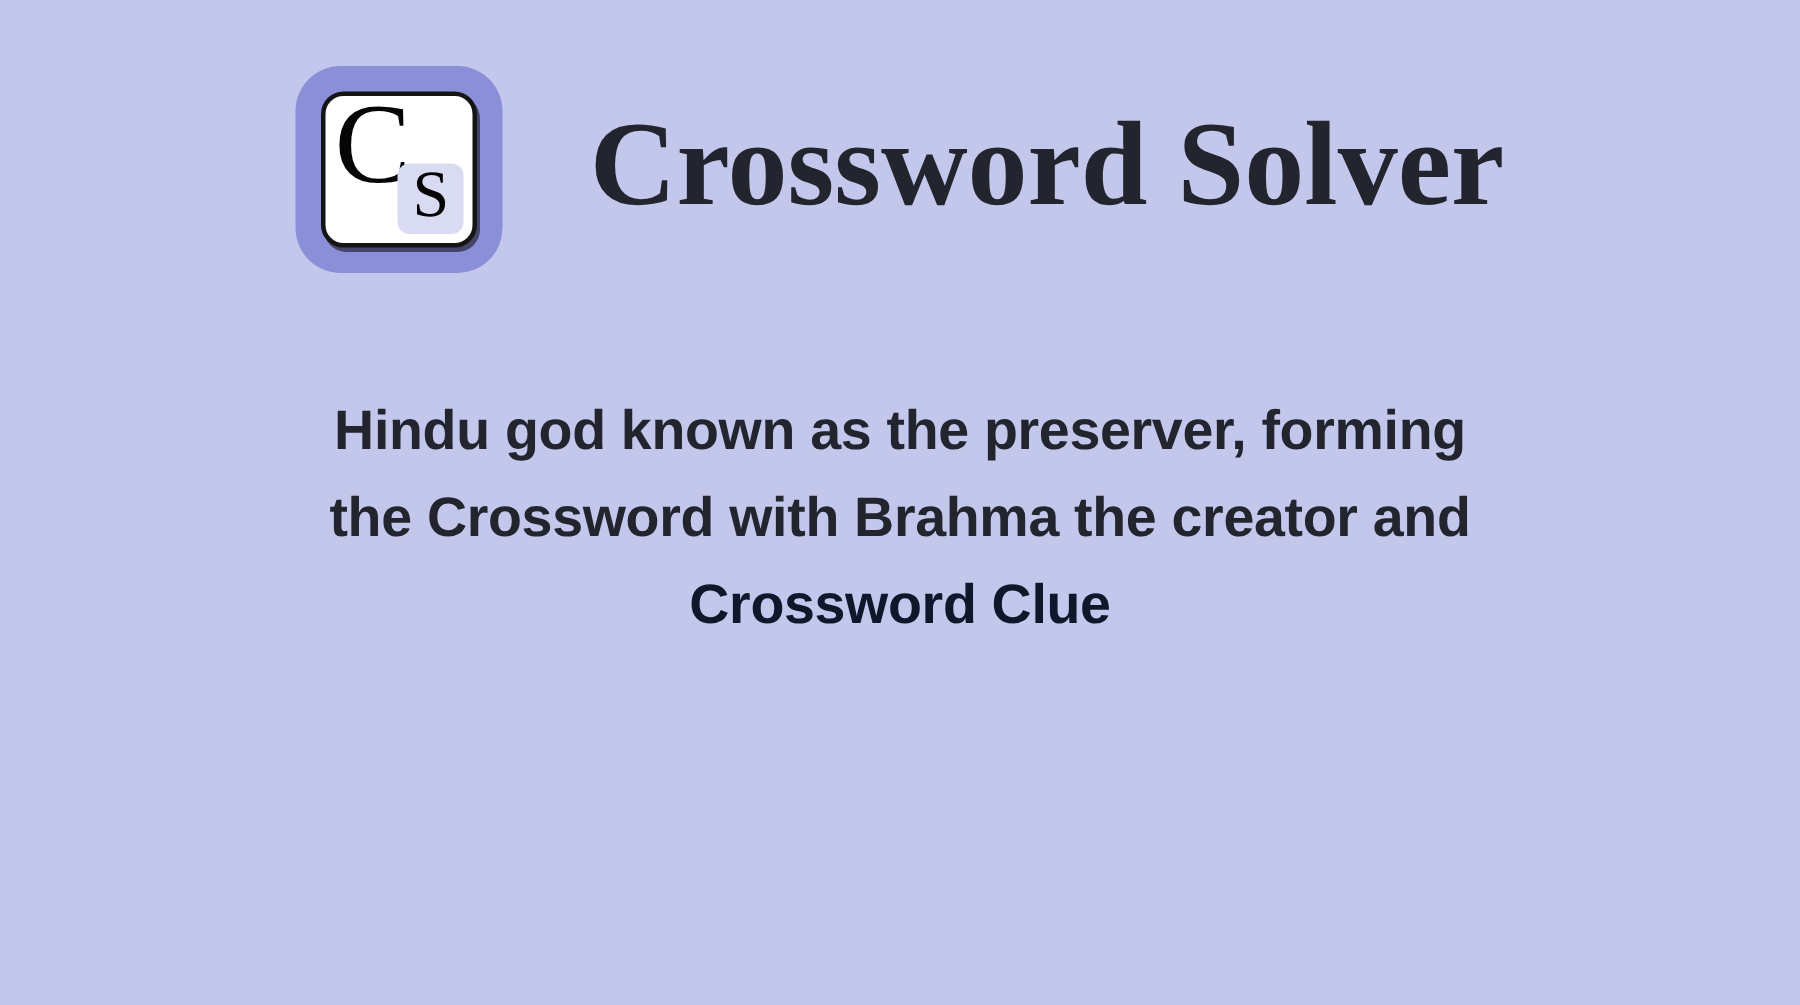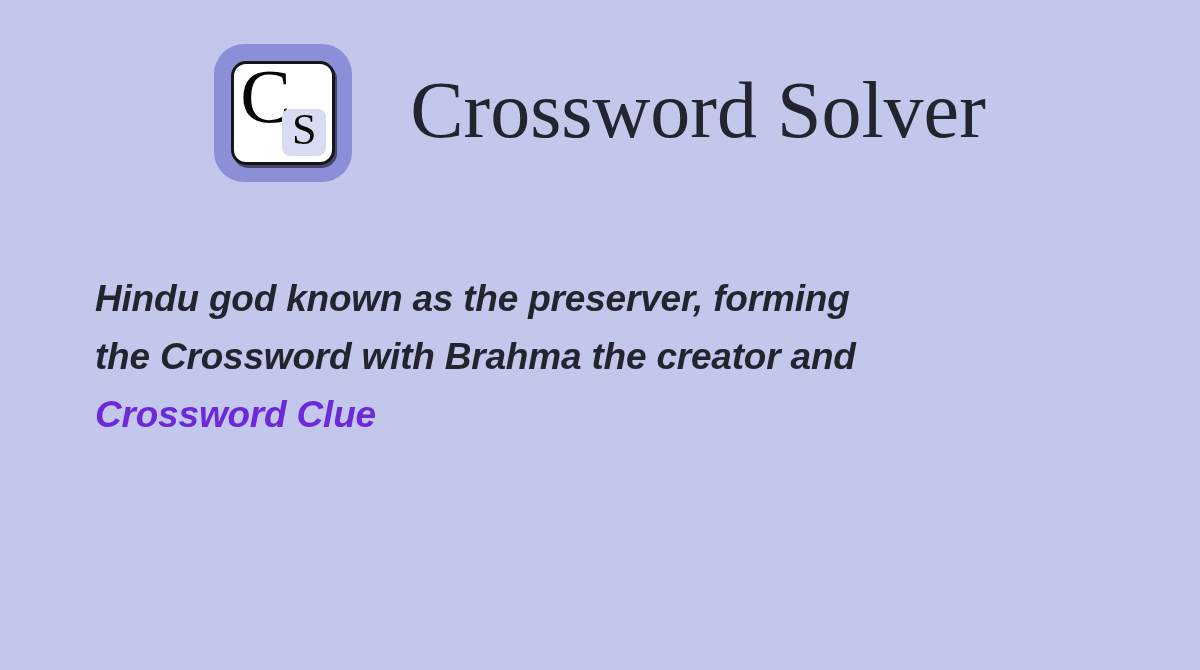--- a/index.html
+++ b/index.html
@@ -95,33 +95,33 @@
     color: #050505;
   }
 
   
   .site-title {
     font-family: "Liberation Serif", serif;
     font-size: 80px;
     line-height: 1;
     color: #22252e;
     white-space: nowrap;
-    font-weight: normal;
+    font-weight: bold;
     margin: 0;
     padding-bottom: 6px;
   }
 
   
   .clue-block {
     position: absolute;
     left: 50%;
-    top: 270px;
+    top: 258px;
     transform: translateX(-50%);
     width: 1010px;
-    font-style: italic;
+    text-align: center;
   }
 
   .clue-text {
     font-family: "Liberation Sans", sans-serif;
     font-weight: bold;
     font-size: 37px;
     line-height: 58px;
     color: #22252e;
     margin: 0;
     letter-spacing: -0.2px;
@@ -130,21 +130,21 @@
   .clue-line {
     display: block;
   }
 
   .clue-suffix {
     display: block;
     font-family: "Liberation Sans", sans-serif;
     font-weight: bold;
     font-size: 37px;
     line-height: 58px;
-    color: #6d28d9;
+    color: #0f172a;
     letter-spacing: -0.2px;
   }
 </style>
 </head>
 <body>
 
 <div class="page">
 
   <div class="header">
     <div class="brand-row">

